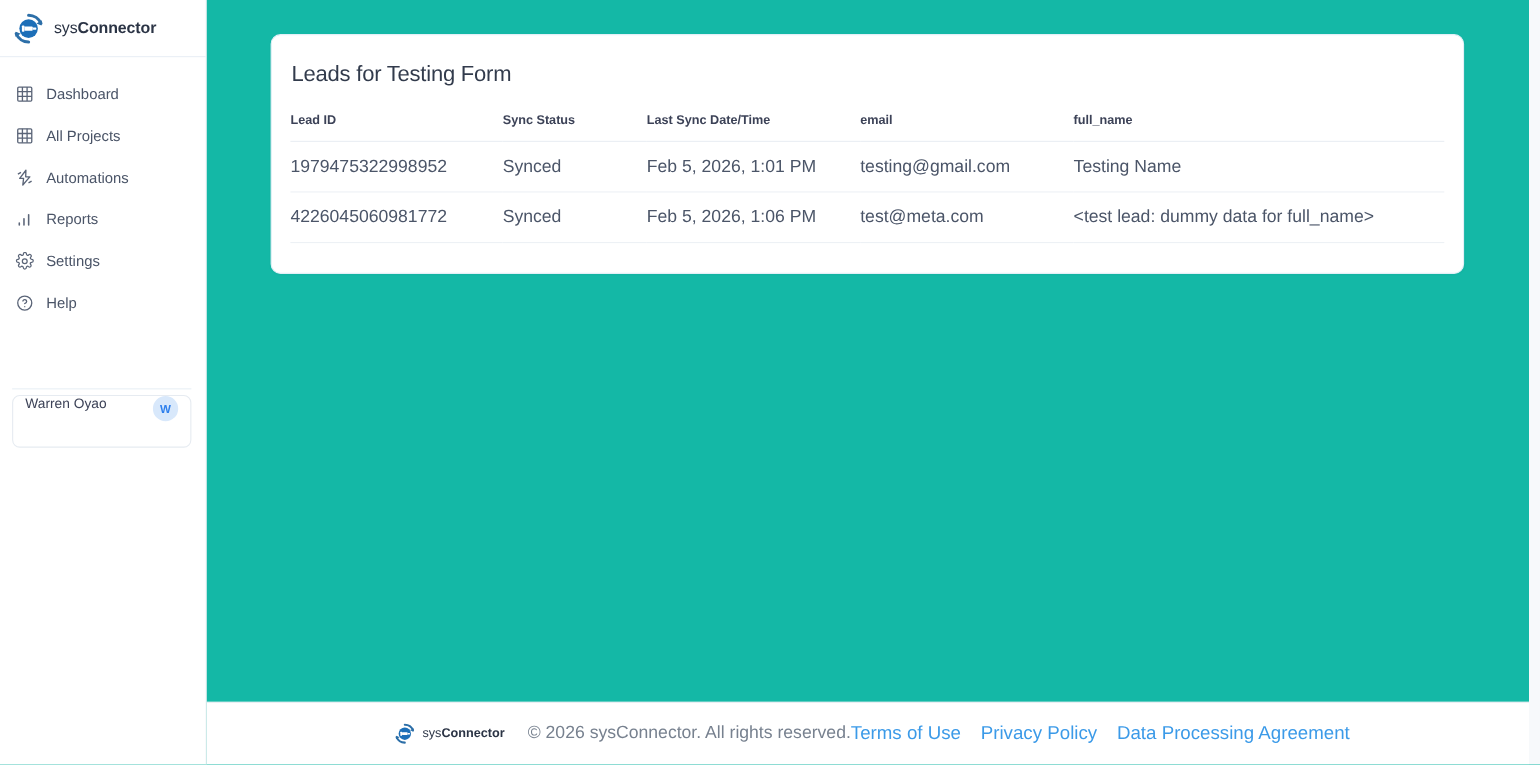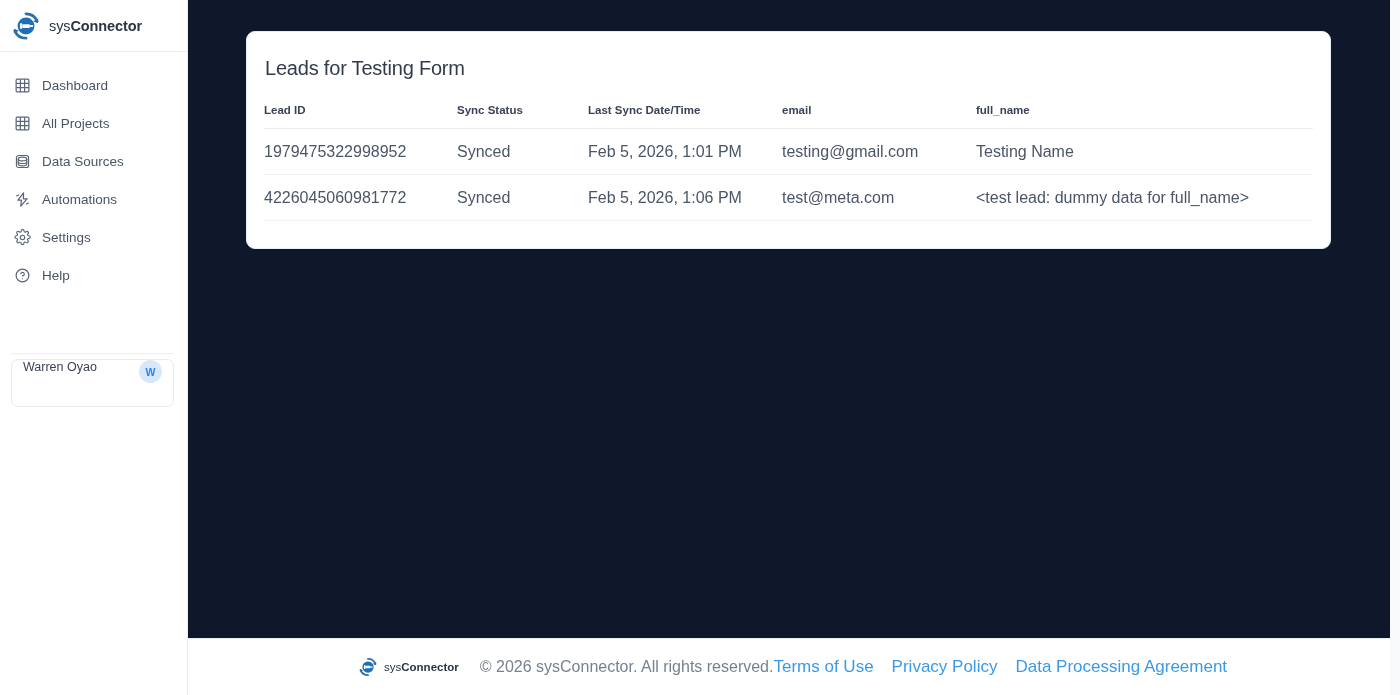--- a/index.html
+++ b/index.html
@@ -126,21 +126,21 @@
     justify-content: center;
     flex: 0 0 23px;
   }
 
   
   .main {
     flex: 1 1 auto;
     height: 695px;
     display: flex;
     flex-direction: column;
-    background: #0f172a;
+    background: #14b8a6;
     position: relative;
   }
 
   .content {
     flex: 1 1 auto;
     padding: 31px 59px 0 58px;
   }
 
   .card {
     background: #ffffff;
@@ -290,43 +290,42 @@
             <rect x="3" y="3" width="18" height="18" rx="1.5"></rect>
             <line x1="3" y1="9" x2="21" y2="9"></line>
               <line x1="3" y1="15" x2="21" y2="15"></line>
             <line x1="9" y1="3" x2="9" y2="21"></line>
               <line x1="15" y1="3" x2="15" y2="21"></line>
           </svg>
         </span>
         <span>All Projects</span>
       </a>
 
-      <a class="nav-item">
-        <span class="nav-icon">
-          <svg viewBox="0 0 24 24" width="17" height="17" fill="none" stroke="currentColor" stroke-width="1.7">
-            <rect x="3.5" y="3.5" width="17" height="17" rx="3"></rect>
-            <ellipse cx="12" cy="8.5" rx="6" ry="2.6"></ellipse>
-            <path d="M6 8.5v7c0 1.45 2.69 2.6 6 2.6s6-1.15 6-2.6v-7"></path>
-            <path d="M6 12.2c0 1.45 2.69 2.6 6 2.6s6-1.15 6-2.6"></path>
-          </svg>
-        </span>
-        <span>Data Sources</span>
-      </a>
 
       <a class="nav-item">
         <span class="nav-icon">
           <svg viewBox="0 0 24 24" width="17" height="17" fill="none" stroke="currentColor" stroke-width="1.7" stroke-linejoin="round">
             <path d="M13.5 2.5 L5.5 13 h5 L9.5 21.5 L18.5 11 h-5.3 Z"></path>
             <line x1="3.2" y1="7.5" x2="7.2" y2="5.2"></line>
             <line x1="16.8" y1="18.8" x2="20.8" y2="16.5"></line>
           </svg>
         </span>
         <span>Automations</span>
       </a>
 
+      <a class="nav-item">
+        <span class="nav-icon">
+          <svg viewBox="0 0 24 24" width="17" height="17" fill="none" stroke="currentColor" stroke-width="2" stroke-linecap="round">
+            <line x1="5" y1="16.5" x2="5" y2="19"></line>
+            <line x1="11" y1="11" x2="11" y2="19"></line>
+            <line x1="17" y1="6" x2="17" y2="19"></line>
+          </svg>
+        </span>
+        <span>Reports</span>
+      </a>
 
       <a class="nav-item">
         <span class="nav-icon">
           <svg viewBox="0 0 24 24" width="17" height="17" fill="none" stroke="currentColor" stroke-width="1.6">
             <circle cx="12" cy="12" r="3.1"></circle>
             <path d="M19.2 14.3a1.6 1.6 0 0 0 .33 1.77l.06.06a1.95 1.95 0 1 1-2.76 2.76l-.06-.06a1.6 1.6 0 0 0-1.77-.33 1.6 1.6 0 0 0-.97 1.47v.17a1.95 1.95 0 1 1-3.9 0v-.09a1.6 1.6 0 0 0-1.05-1.47 1.6 1.6 0 0 0-1.77.33l-.06.06a1.95 1.95 0 1 1-2.76-2.76l.06-.06a1.6 1.6 0 0 0 .33-1.77 1.6 1.6 0 0 0-1.47-.97h-.17a1.95 1.95 0 0 1 0-3.9h.09a1.6 1.6 0 0 0 1.47-1.05 1.6 1.6 0 0 0-.33-1.77l-.06-.06A1.95 1.95 0 1 1 7.4 3.95l.06.06a1.6 1.6 0 0 0 1.77.33h.08a1.6 1.6 0 0 0 .97-1.47v-.17a1.95 1.95 0 0 1 3.9 0v.09a1.6 1.6 0 0 0 .97 1.47 1.6 1.6 0 0 0 1.77-.33l.06-.06a1.95 1.95 0 1 1 2.76 2.76l-.06.06a1.6 1.6 0 0 0-.33 1.77v.08a1.6 1.6 0 0 0 1.47.97h.17a1.95 1.95 0 0 1 0 3.9h-.09a1.6 1.6 0 0 0-1.47.97Z"></path>
           </svg>
         </span>
         <span>Settings</span>
       </a>

